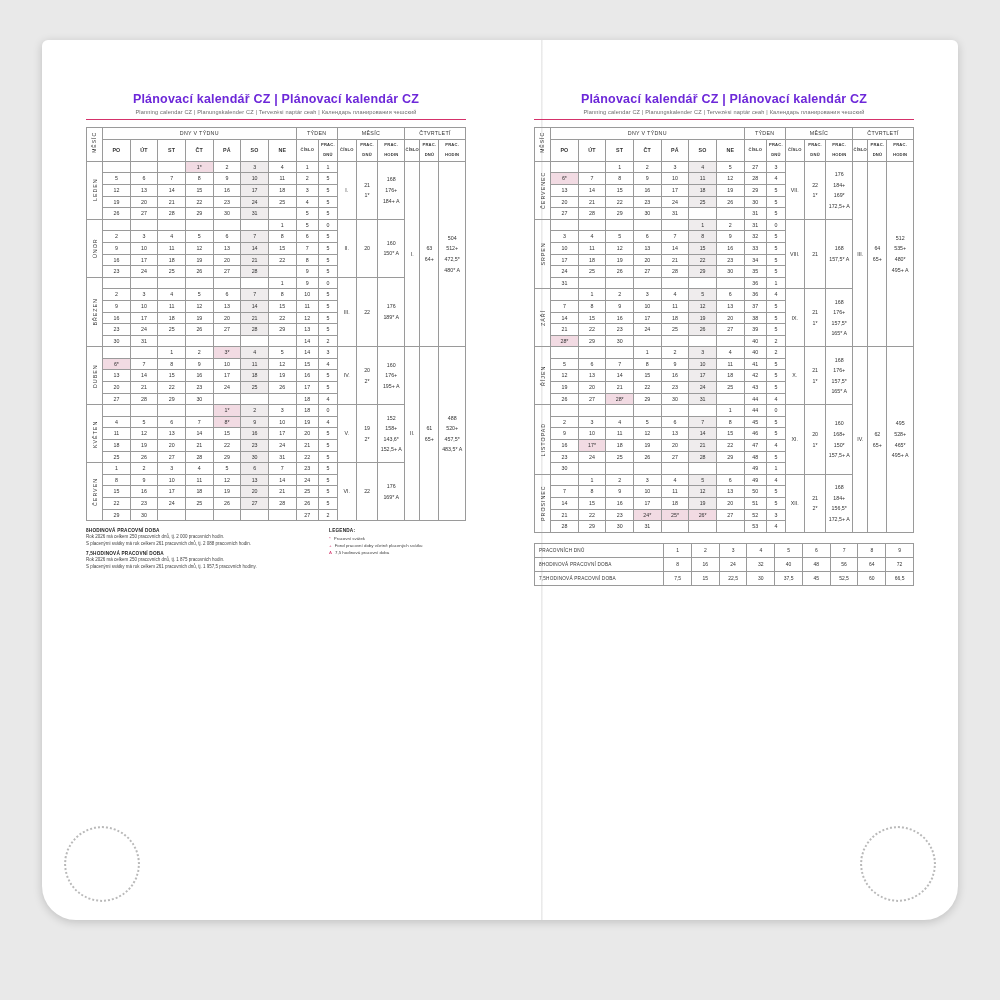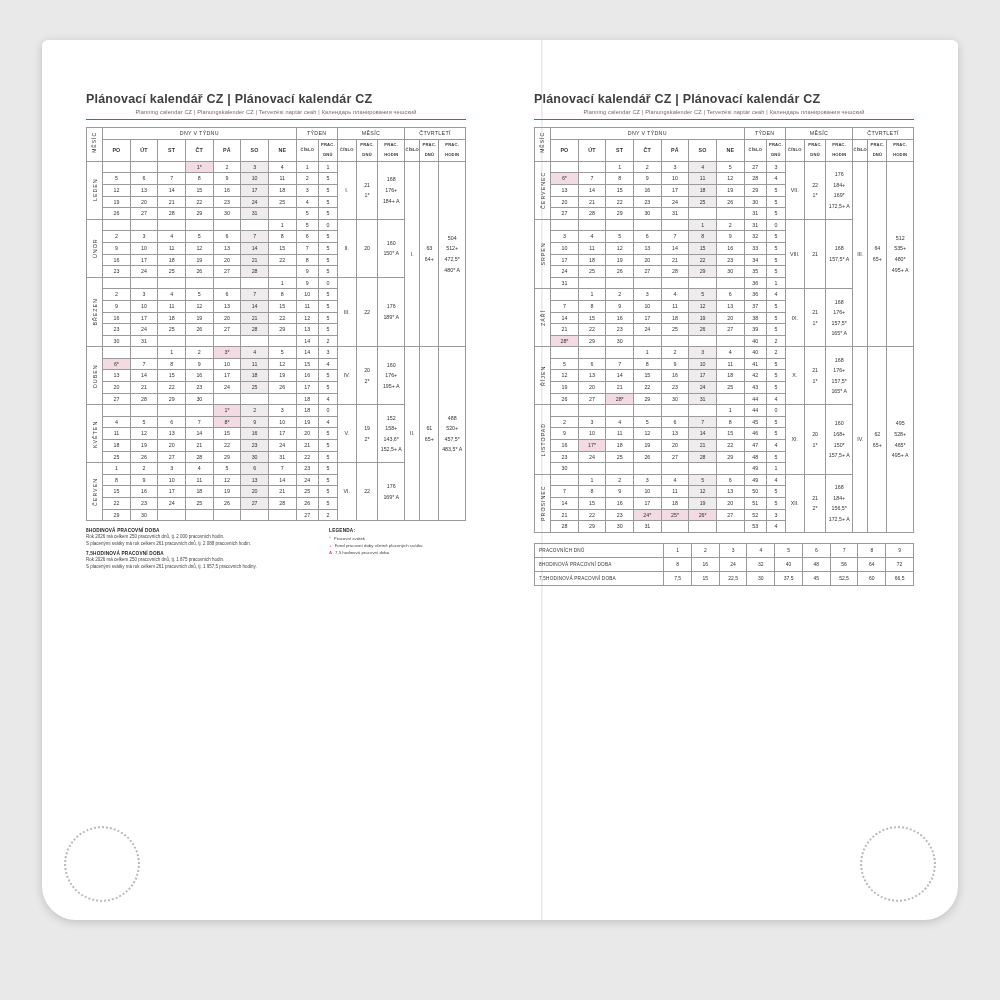--- a/index.html
+++ b/index.html
@@ -31,21 +31,21 @@
   .corner.br{right:22px;bottom:18px;}
 
   .page{position:absolute;top:0;height:880px;width:458px;}
   .page.left{left:0;}
   .page.right{left:458px;}
 
   .inner{position:absolute;left:44px;right:34px;top:52px;}
   .page.right .inner{left:34px;right:44px;}
 
   .title{
-    color:#404040;font-weight:bold;font-size:12.5px;
+    text-align:center;color:#6d28d9;font-weight:bold;font-size:12.5px;
     letter-spacing:.2px;margin-bottom:3px;
   }
   .subtitle{
     text-align:center;color:#6a6a6a;font-size:5.6px;letter-spacing:.15px;
     padding-bottom:4px;border-bottom:1px solid #d5316a;margin-bottom:7px;
   }
 
   table.cal{border-collapse:collapse;width:100%;table-layout:fixed;}
   table.cal th, table.cal td{
     border:.5px solid #9a9a9a;

